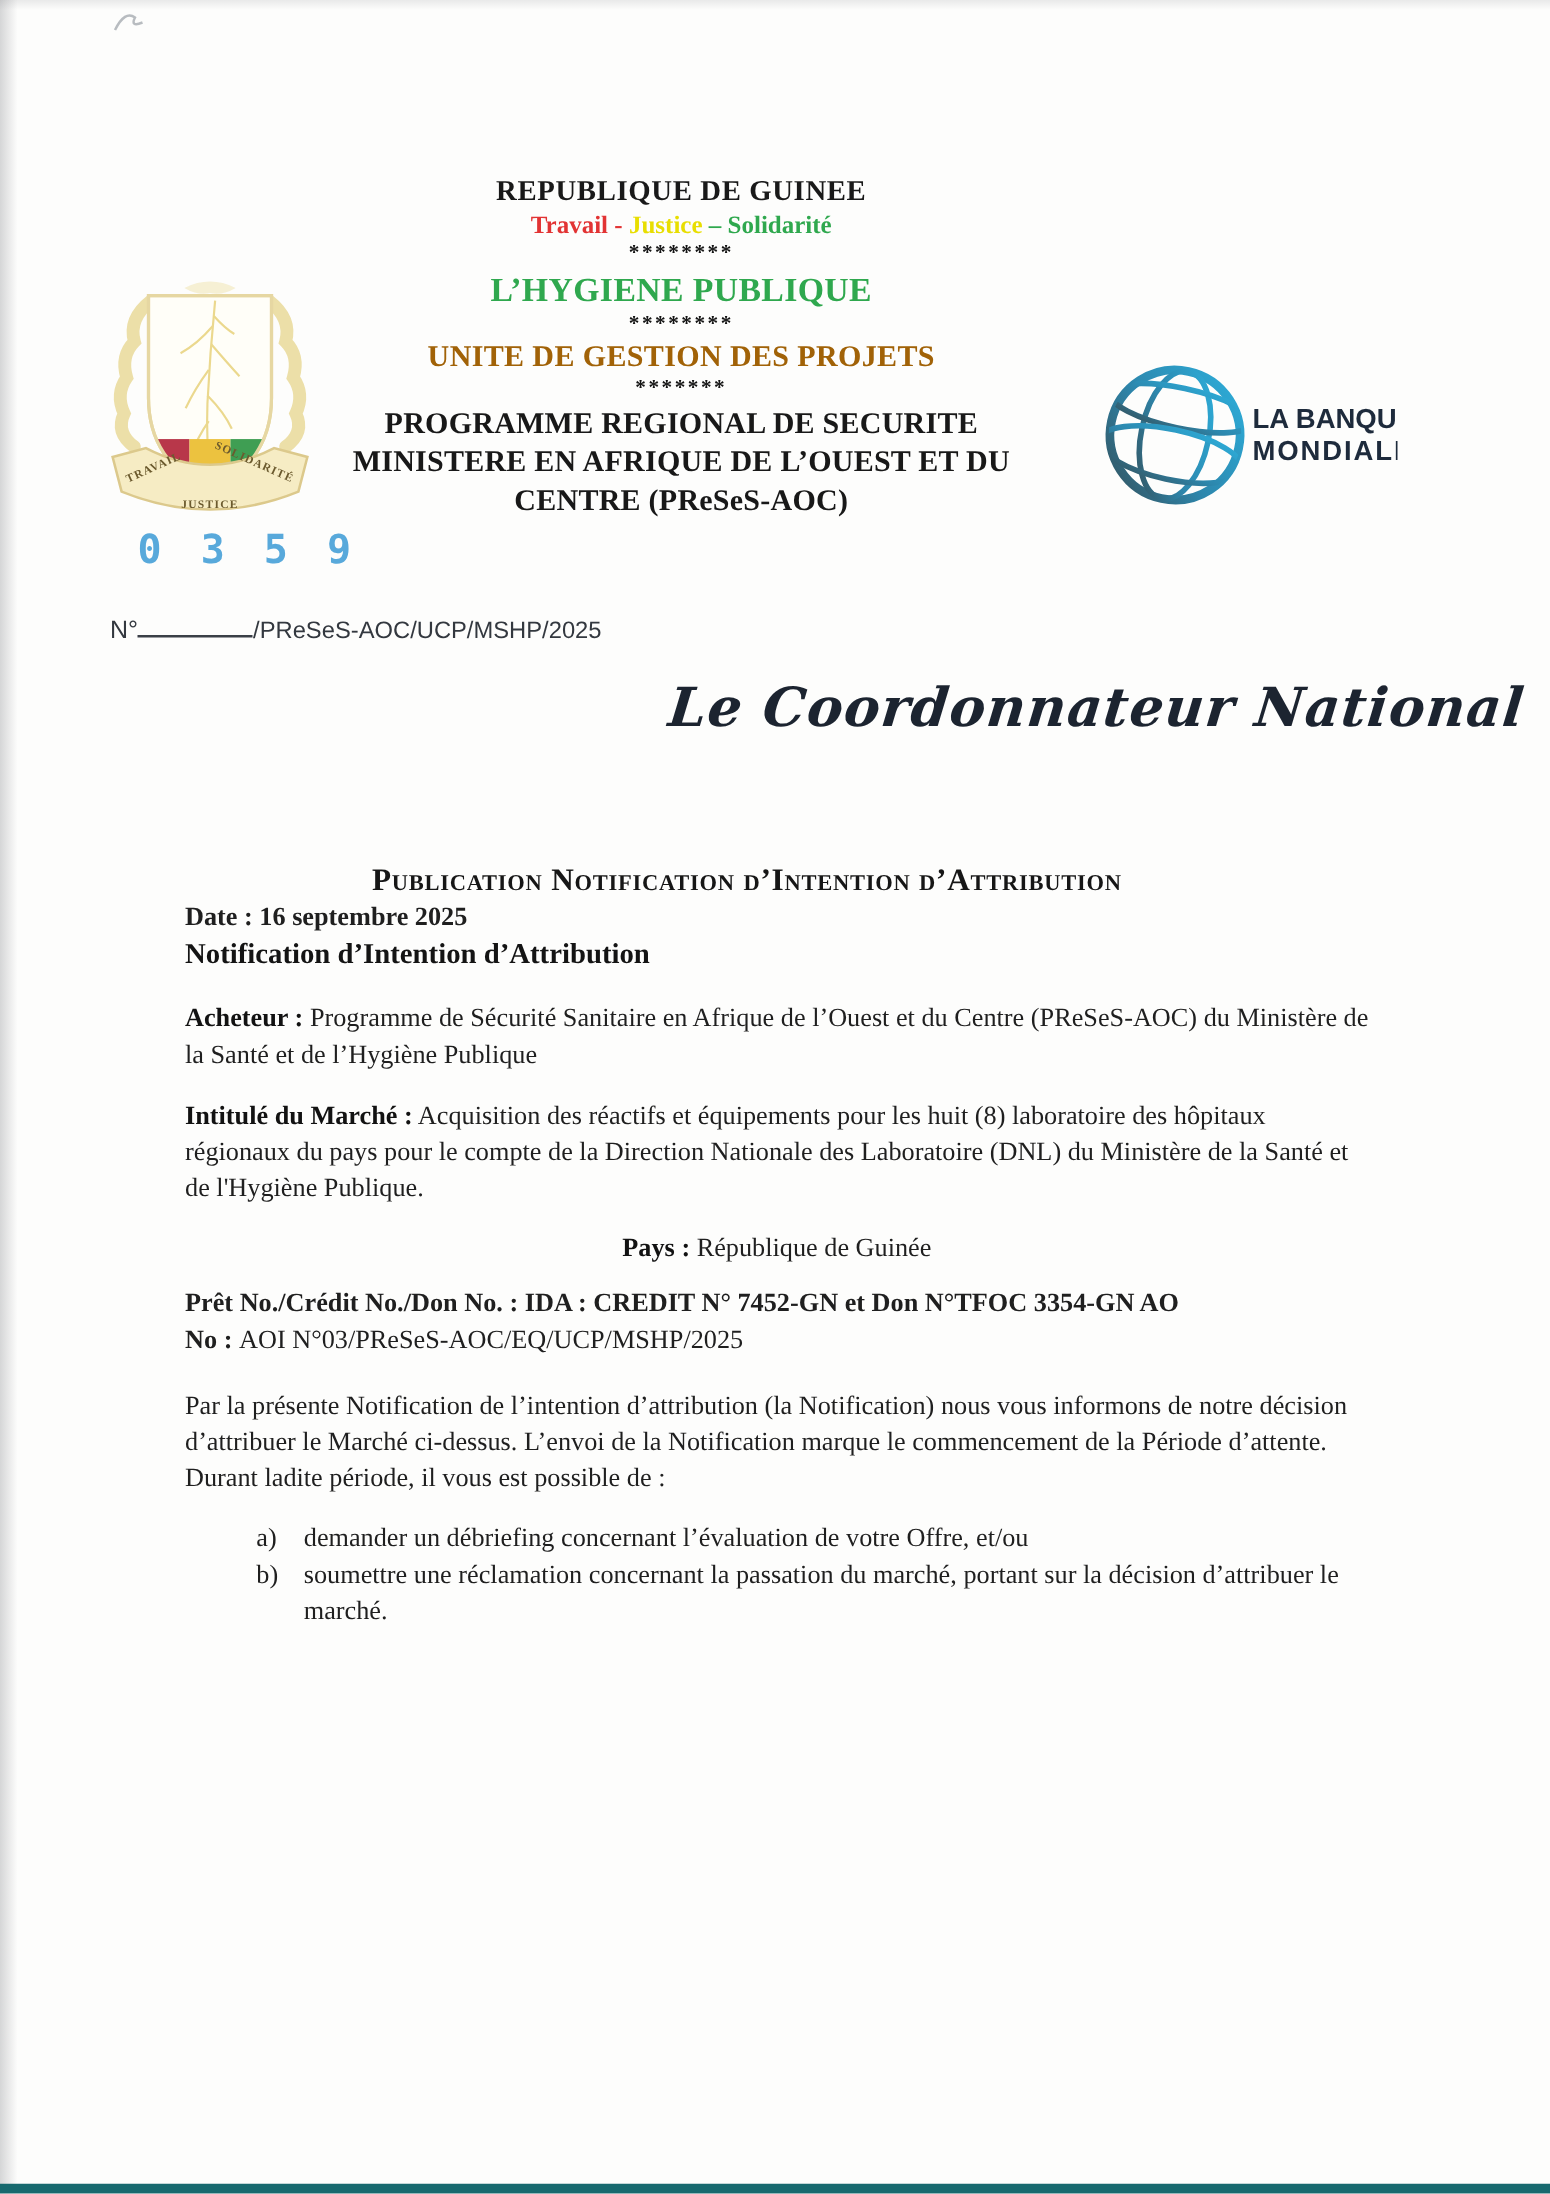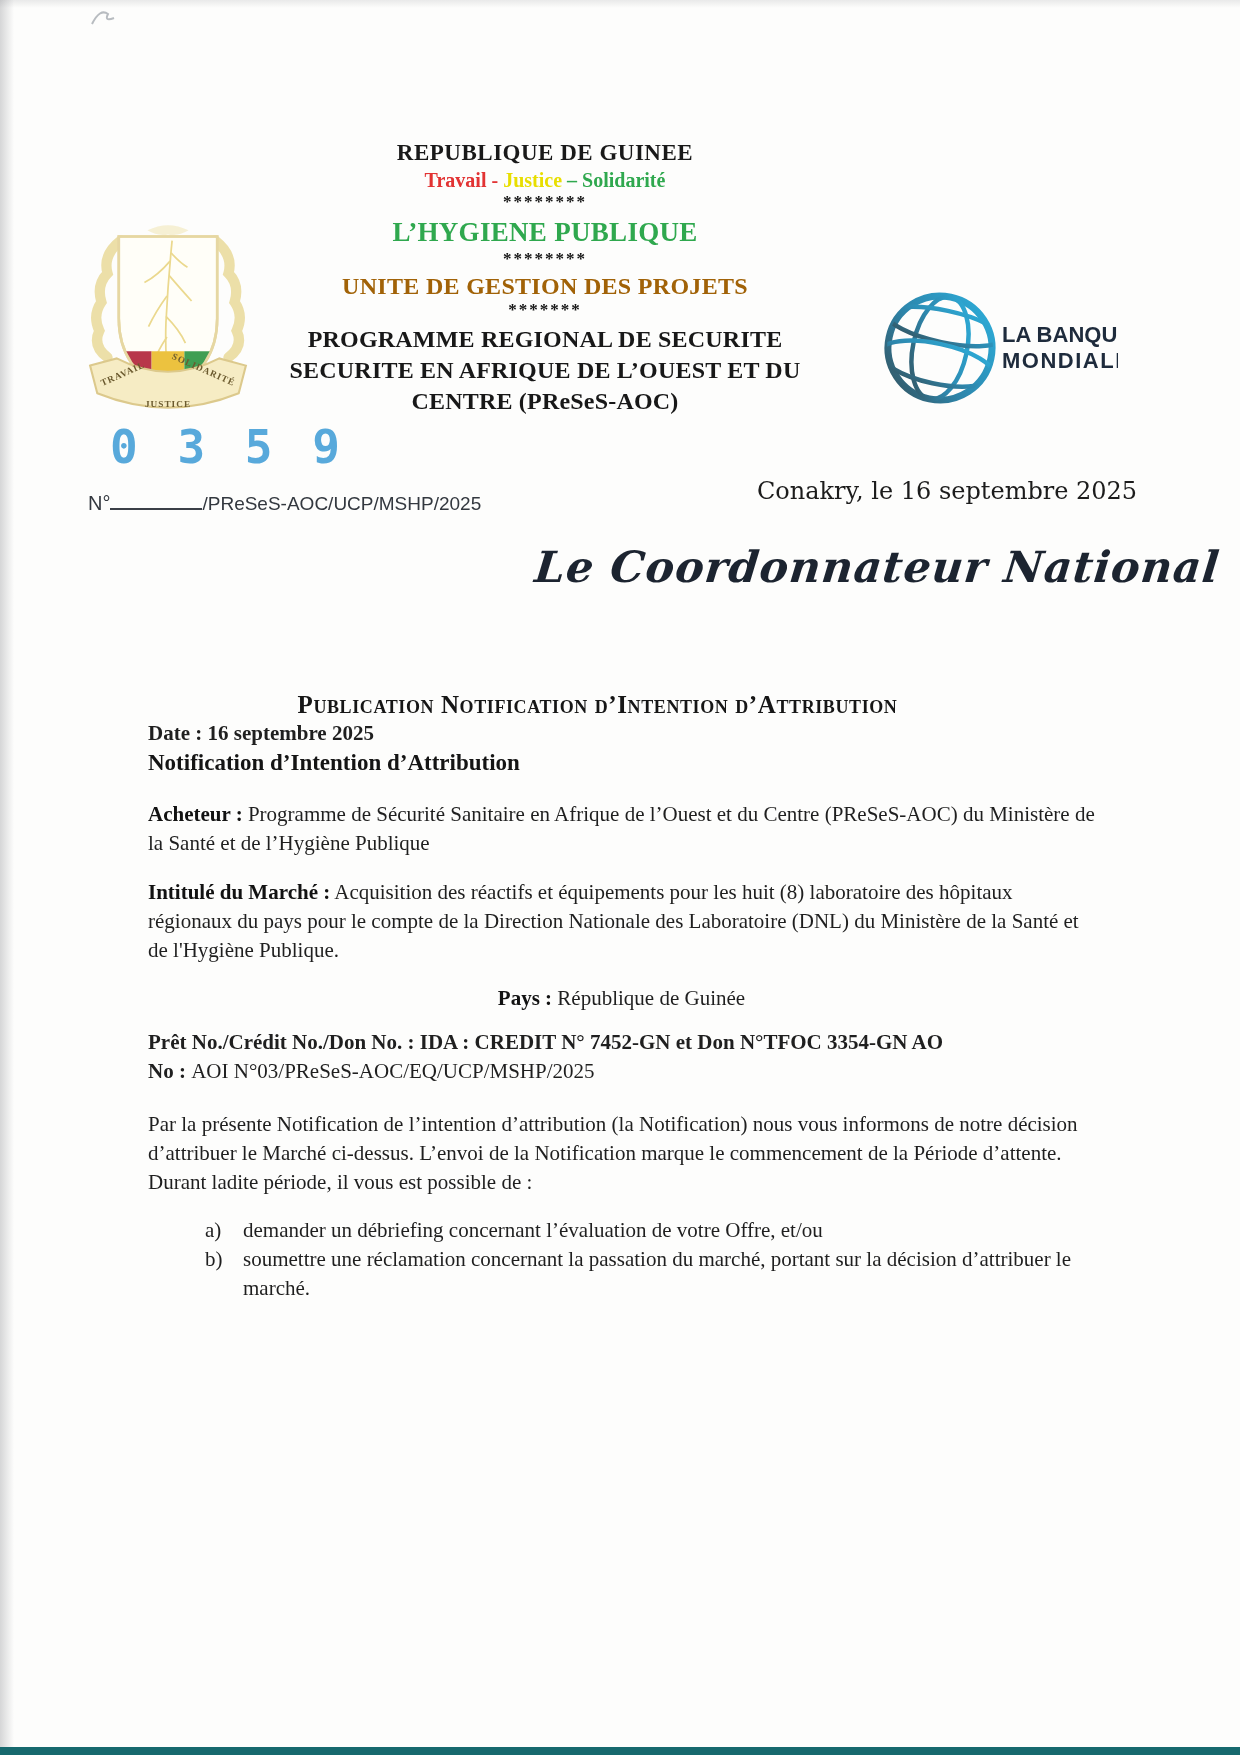--- a/index.html
+++ b/index.html
@@ -24,21 +24,21 @@
   .ministry{font-size:27px;font-weight:bold;color:#2fa84e;line-height:33px;margin-top:5px;letter-spacing:.3px;}
   .unit{font-size:24px;font-weight:bold;margin-top:5px;letter-spacing:.3px;color:#a16207;}
   .programme{font-size:24px;font-weight:bold;line-height:31px;margin-top:5px;letter-spacing:.2px;color:#181818;}
 
   .coat{position:absolute;left:86px;top:220px;width:164px;height:200px;}
   .wb{position:absolute;left:878px;top:282px;width:240px;height:132px;}
   .wb text{font-family:"Liberation Sans",sans-serif;font-weight:bold;fill:#1e2b3c;}
 
   
   .stamp{position:absolute;left:110px;top:420px;font-family:"DejaVu Sans Mono",monospace;
-    font-weight:bold;font-size:46px;color:#58a9db;letter-spacing:6px;}
+    font-weight:bold;font-size:32px;color:#58a9db;letter-spacing:6px;}
   .ref-line{position:absolute;left:88px;top:490px;font-family:"Liberation Sans",sans-serif;
     font-size:19px;color:#33383f;}
   .ref-line .no{font-size:20px;}
   .ref-blank{display:inline-block;width:92px;border-bottom:2px solid #3a3f47;height:18px;}
   .place-date{position:absolute;left:757px;top:477px;font-family:"DejaVu Serif",serif;
     font-size:24px;color:#1c1c1c;}
   .signature{position:absolute;left:535px;top:542px;width:470px;text-align:center;
     font-family:"DejaVu Serif",serif;font-style:italic;font-weight:bold;font-size:43px;
     color:#1c2430;transform:skewX(-6deg);letter-spacing:1px;white-space:nowrap;}
 
@@ -76,21 +76,21 @@
     <div class="motto"><span class="red">Travail</span><span class="red"> - </span><span class="yellow">Justice</span><span class="green"> – </span><span class="green">Solidarité</span></div>
     <div class="stars">********</div>
     <div class="ministry">
       <div>L’HYGIENE PUBLIQUE</div>
     </div>
     <div class="stars">********</div>
     <div class="unit">UNITE DE GESTION DES PROJETS</div>
     <div class="stars">*******</div>
     <div class="programme">
       <div>PROGRAMME REGIONAL DE SECURITE</div>
-      <div>SECURITE EN AFRIQUE DE L’OUEST ET DU</div>
+      <div>MINISTERE EN AFRIQUE DE L’OUEST ET DU</div>
       <div>CENTRE (PReSeS-AOC)</div>
     </div>
   </div>
 
   <svg class="coat" viewBox="0 0 160 195">
     <defs>
       <clipPath id="shieldclip">
           <path d="M32,16 H128 V96 Q128,146 80,168 Q32,146 32,96 Z"></path>
         </clipPath>
     </defs>
@@ -146,21 +146,20 @@
         <ellipse cy="-22" rx="58" ry="16"></ellipse>
         <ellipse cy="16" rx="58" ry="20"></ellipse>
       </g>
     </g>
     <text x="124" y="60" font-size="22">LA BANQUE</text>
     <text x="124" y="86" font-size="22" letter-spacing="1.5">MONDIALE</text>
   </svg>
 
   <div class="stamp">0 3 5 9</div>
   <div class="ref-line"><span class="no">N°</span><span class="ref-blank"></span><span>/PReSeS-AOC/UCP/MSHP/2025</span></div>
-  <div class="place-date">Conakry, le 16 septembre 2025</div>
   <div class="signature">Le Coordonnateur National</div>
 
   <div class="docbody">
     <div class="doc-title">Publication Notification d’Intention d’Attribution</div>
 
     <p class="para date-line">Date : 16 septembre 2025</p>
 
     <p class="para section-heading">Notification d’Intention d’Attribution</p>
 
     <p class="para p-buyer"><b class="lbl">Acheteur :</b> <span>Programme de Sécurité Sanitaire en Afrique de l’Ouest et du Centre (PReSeS-AOC) du Ministère de la Santé et de l’Hygiène Publique</span></p>

